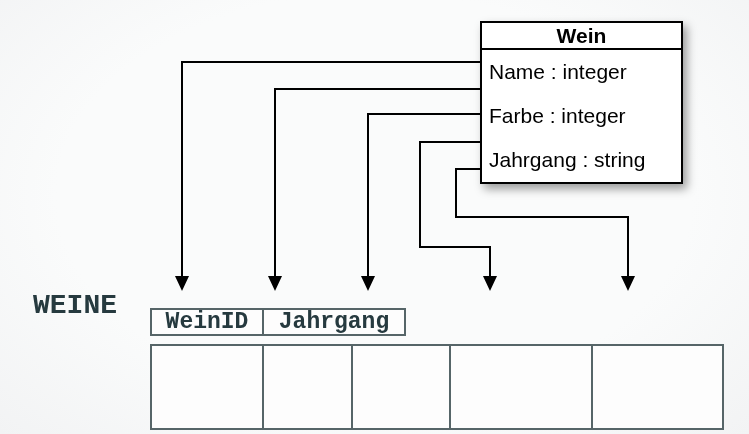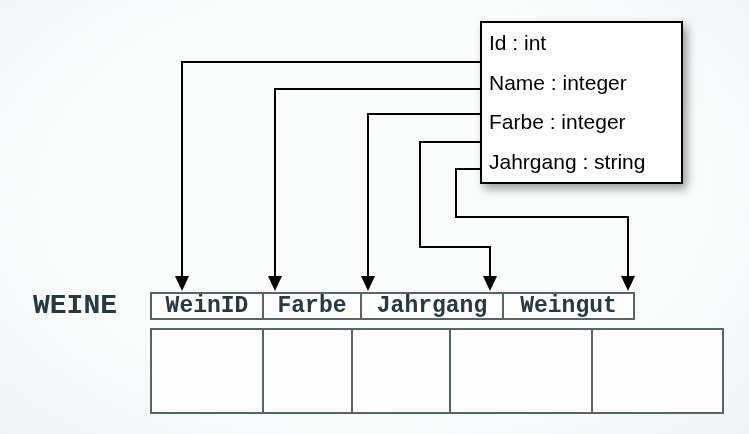--- a/index.html
+++ b/index.html
@@ -25,21 +25,21 @@
     height:25px;line-height:25px;flex:none;
     border-bottom:2px solid #000;
     text-align:center;font-weight:bold;font-size:21px;color:#000;
   }
   .class-box-rows{flex:1;display:flex;flex-direction:column;}
   .class-attr{
     flex:1;display:flex;align-items:center;
     padding-left:7px;font-size:21px;color:#000;white-space:nowrap;
   }
   
-  .rel-table{position:absolute;left:122px;top:292px;padding-left:28px;}
+  .rel-table{position:absolute;left:122px;top:308px;padding-left:28px;}
   .row{display:flex;}
   .cell{
     box-sizing:border-box;border:2px solid #566568;background:#fdfdfd;
     height:28px;line-height:24px;
     text-align:center;
     font-family:"Liberation Mono", monospace;font-weight:bold;
     font-size:23px;color:#263a3f;
     overflow:hidden;
   }
   .cell + .cell{margin-left:-2px;}
@@ -65,36 +65,34 @@
     <path d="M480 142 H420 V247 H490 V277"></path>
     <path d="M480 169 H456 V217 H628 V277"></path>
     <polygon points="175,276 189,276 182,291"></polygon>
     <polygon points="268,276 282,276 275,291"></polygon>
     <polygon points="361,276 375,276 368,291"></polygon>
     <polygon points="483,276 497,276 490,291"></polygon>
     <polygon points="621,276 635,276 628,291"></polygon>
   </svg>
 
   <div class="class-box">
+    <div class="class-box-header">Wein</div>
     <div class="class-box-rows">
-      <div class="class-attr">Id : int</div>
       <div class="class-attr">Name : integer</div>
       <div class="class-attr">Farbe : integer</div>
       <div class="class-attr">Jahrgang : string</div>
     </div>
   </div>
 
   <div class="table-label">WEINE</div>
 
   <div class="rel-table">
     <div class="row">
       <div class="cell c0">WeinID</div>
-      <div class="cell c2">Farbe</div>
       <div class="cell c3">Jahrgang</div>
-      <div class="cell c4">Weingut</div>
     </div>
     <div class="row empty-row">
       <div class="cell c0"></div>
       <div class="cell c1"></div>
       <div class="cell c2"></div>
       <div class="cell c3"></div>
       <div class="cell c4"></div>
     </div>
   </div>
 

